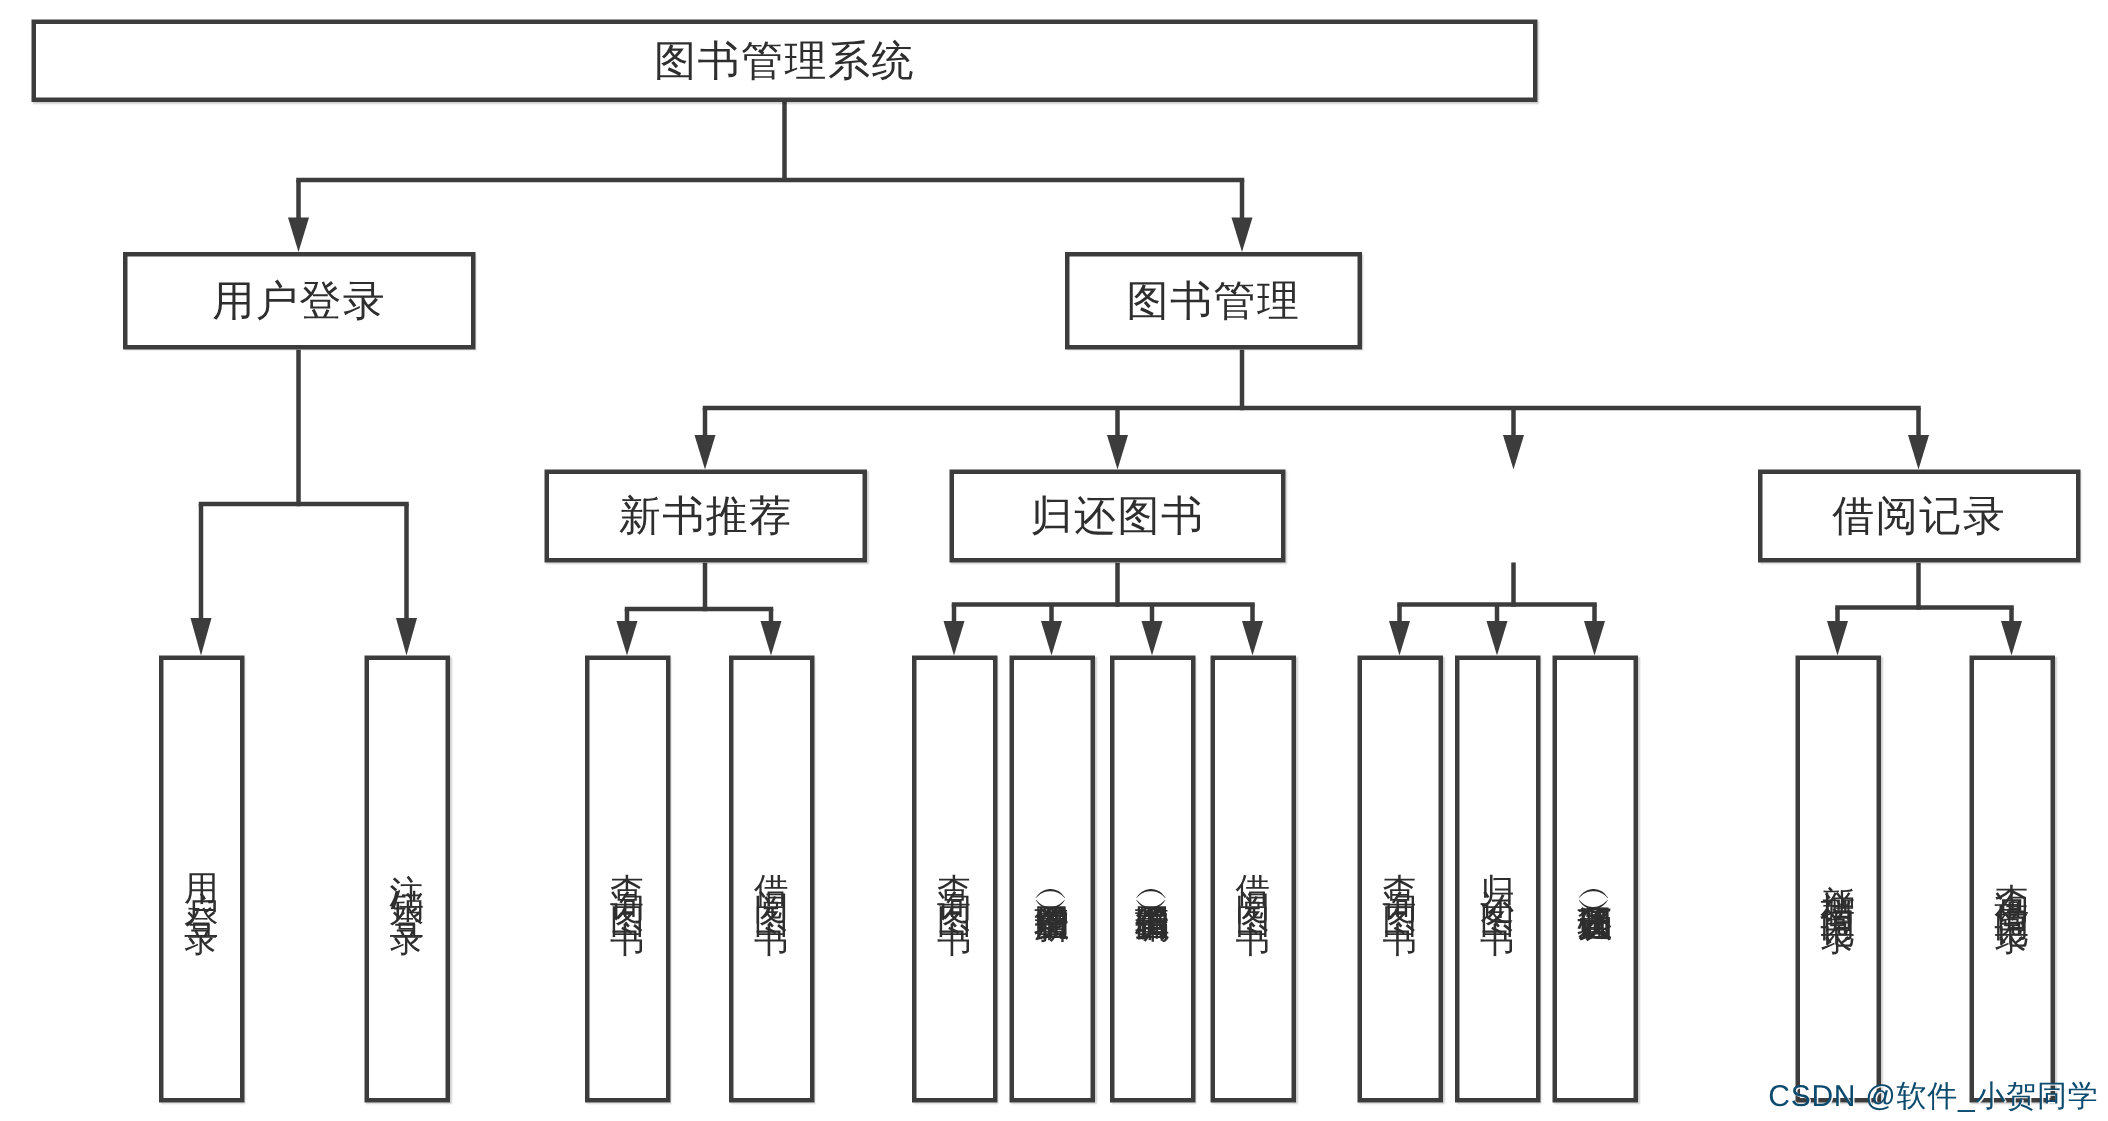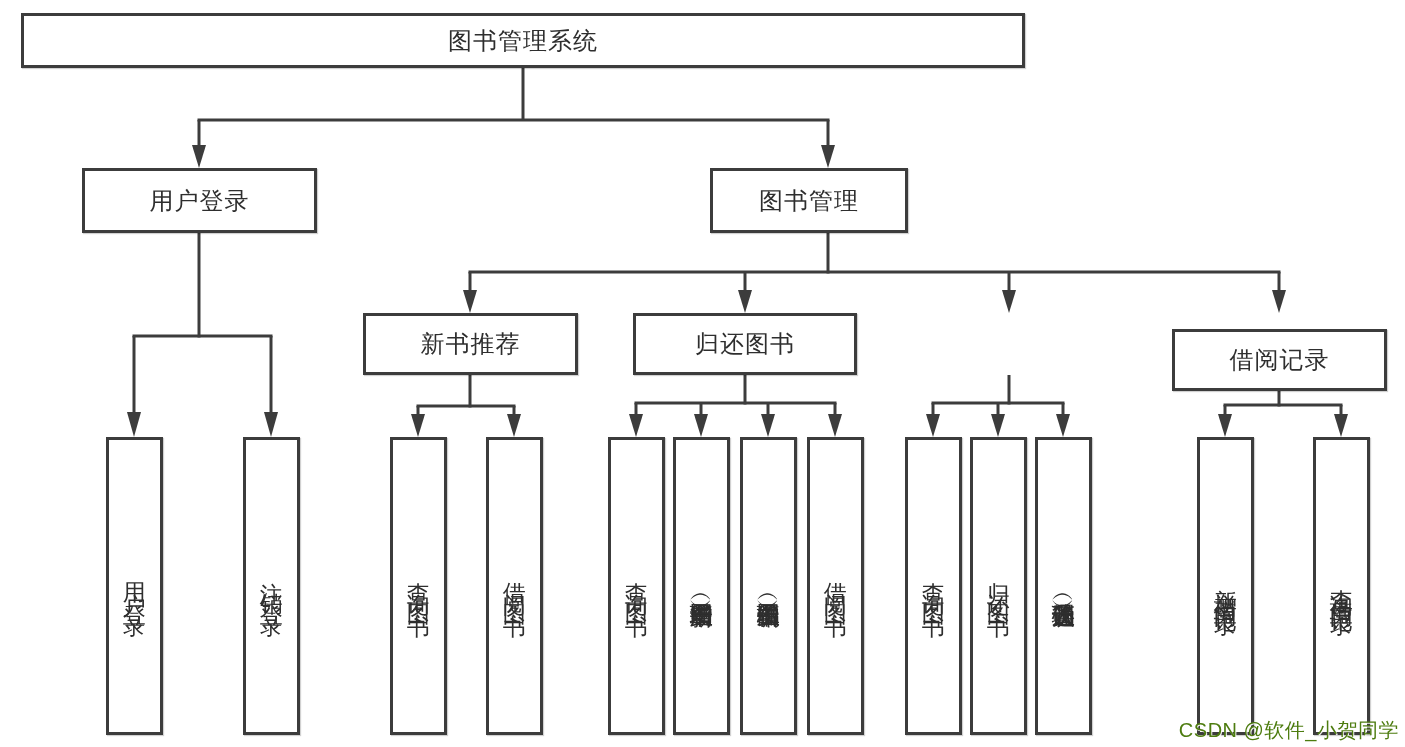--- a/index.html
+++ b/index.html
@@ -4,36 +4,36 @@
 <style>
   html,body{margin:0;padding:0;background:#ffffff;}
   .canvas{
     position:relative;width:1405px;height:747px;background:#ffffff;overflow:hidden;
     font-family:"Liberation Sans","DejaVu Sans",sans-serif;
   }
   .connectors{position:absolute;left:0;top:0;width:1405px;height:747px;}
   .hbox{
     position:absolute;box-sizing:border-box;background:#ffffff;
     border:3px solid #3c3c3c;display:flex;align-items:center;justify-content:center;
-    color:#2e2e2e;font-size:24px;letter-spacing:1px;
+    color:#2e2e2e;font-size:28px;letter-spacing:1px;
     box-shadow:1px 1px 1px rgba(0,0,0,0.18);
   }
   .vbox{
     position:absolute;box-sizing:border-box;background:#ffffff;
     border:3px solid #3c3c3c;display:flex;align-items:center;justify-content:center;
     top:437px;width:57px;height:298px;
     box-shadow:1px 1px 1px rgba(0,0,0,0.18);
   }
   .vtext{
     writing-mode:vertical-rl;text-orientation:mixed;
     color:#2e2e2e;font-size:23px;line-height:1.15;white-space:nowrap;
   }
   .watermark{
     position:absolute;right:6px;bottom:3px;
-    color:#4d7c0f;font-size:20px;letter-spacing:0.5px;
+    color:#0c4a6e;font-size:20px;letter-spacing:0.5px;
     text-shadow:1px 1px 0 rgba(255,255,255,0.9);
     z-index:5;
   }
   line{stroke:#3c3c3c;stroke-width:3;}
   polygon{fill:#3c3c3c;}
 </style>
 </head>
 <body>
 
 <div class="canvas">
@@ -124,21 +124,21 @@
   <div class="hbox" style="left:710px;top:168px;width:198px;height:65px;">
     <span>图书管理</span>
   </div>
 
   <div class="hbox" style="left:363px;top:313px;width:215px;height:62px;text-align:right;">
     <span>新书推荐</span>
   </div>
   <div class="hbox" style="left:633px;top:313px;width:224px;height:62px;">
     <span>归还图书</span>
   </div>
-  <div class="hbox" style="left:1172px;top:313px;width:215px;height:62px;margin-top:16px;">
+  <div class="hbox" style="left:1172px;top:313px;width:215px;height:62px;">
     <span>借阅记录</span>
   </div>
 
   <div class="vbox" style="left:106px;">
     <span class="vtext" style="letter-spacing: 11px;">用户登录</span>
   </div>
   <div class="vbox" style="left:243px;">
     <span class="vtext" style="letter-spacing: 11px;">注销登录</span>
   </div>
 

